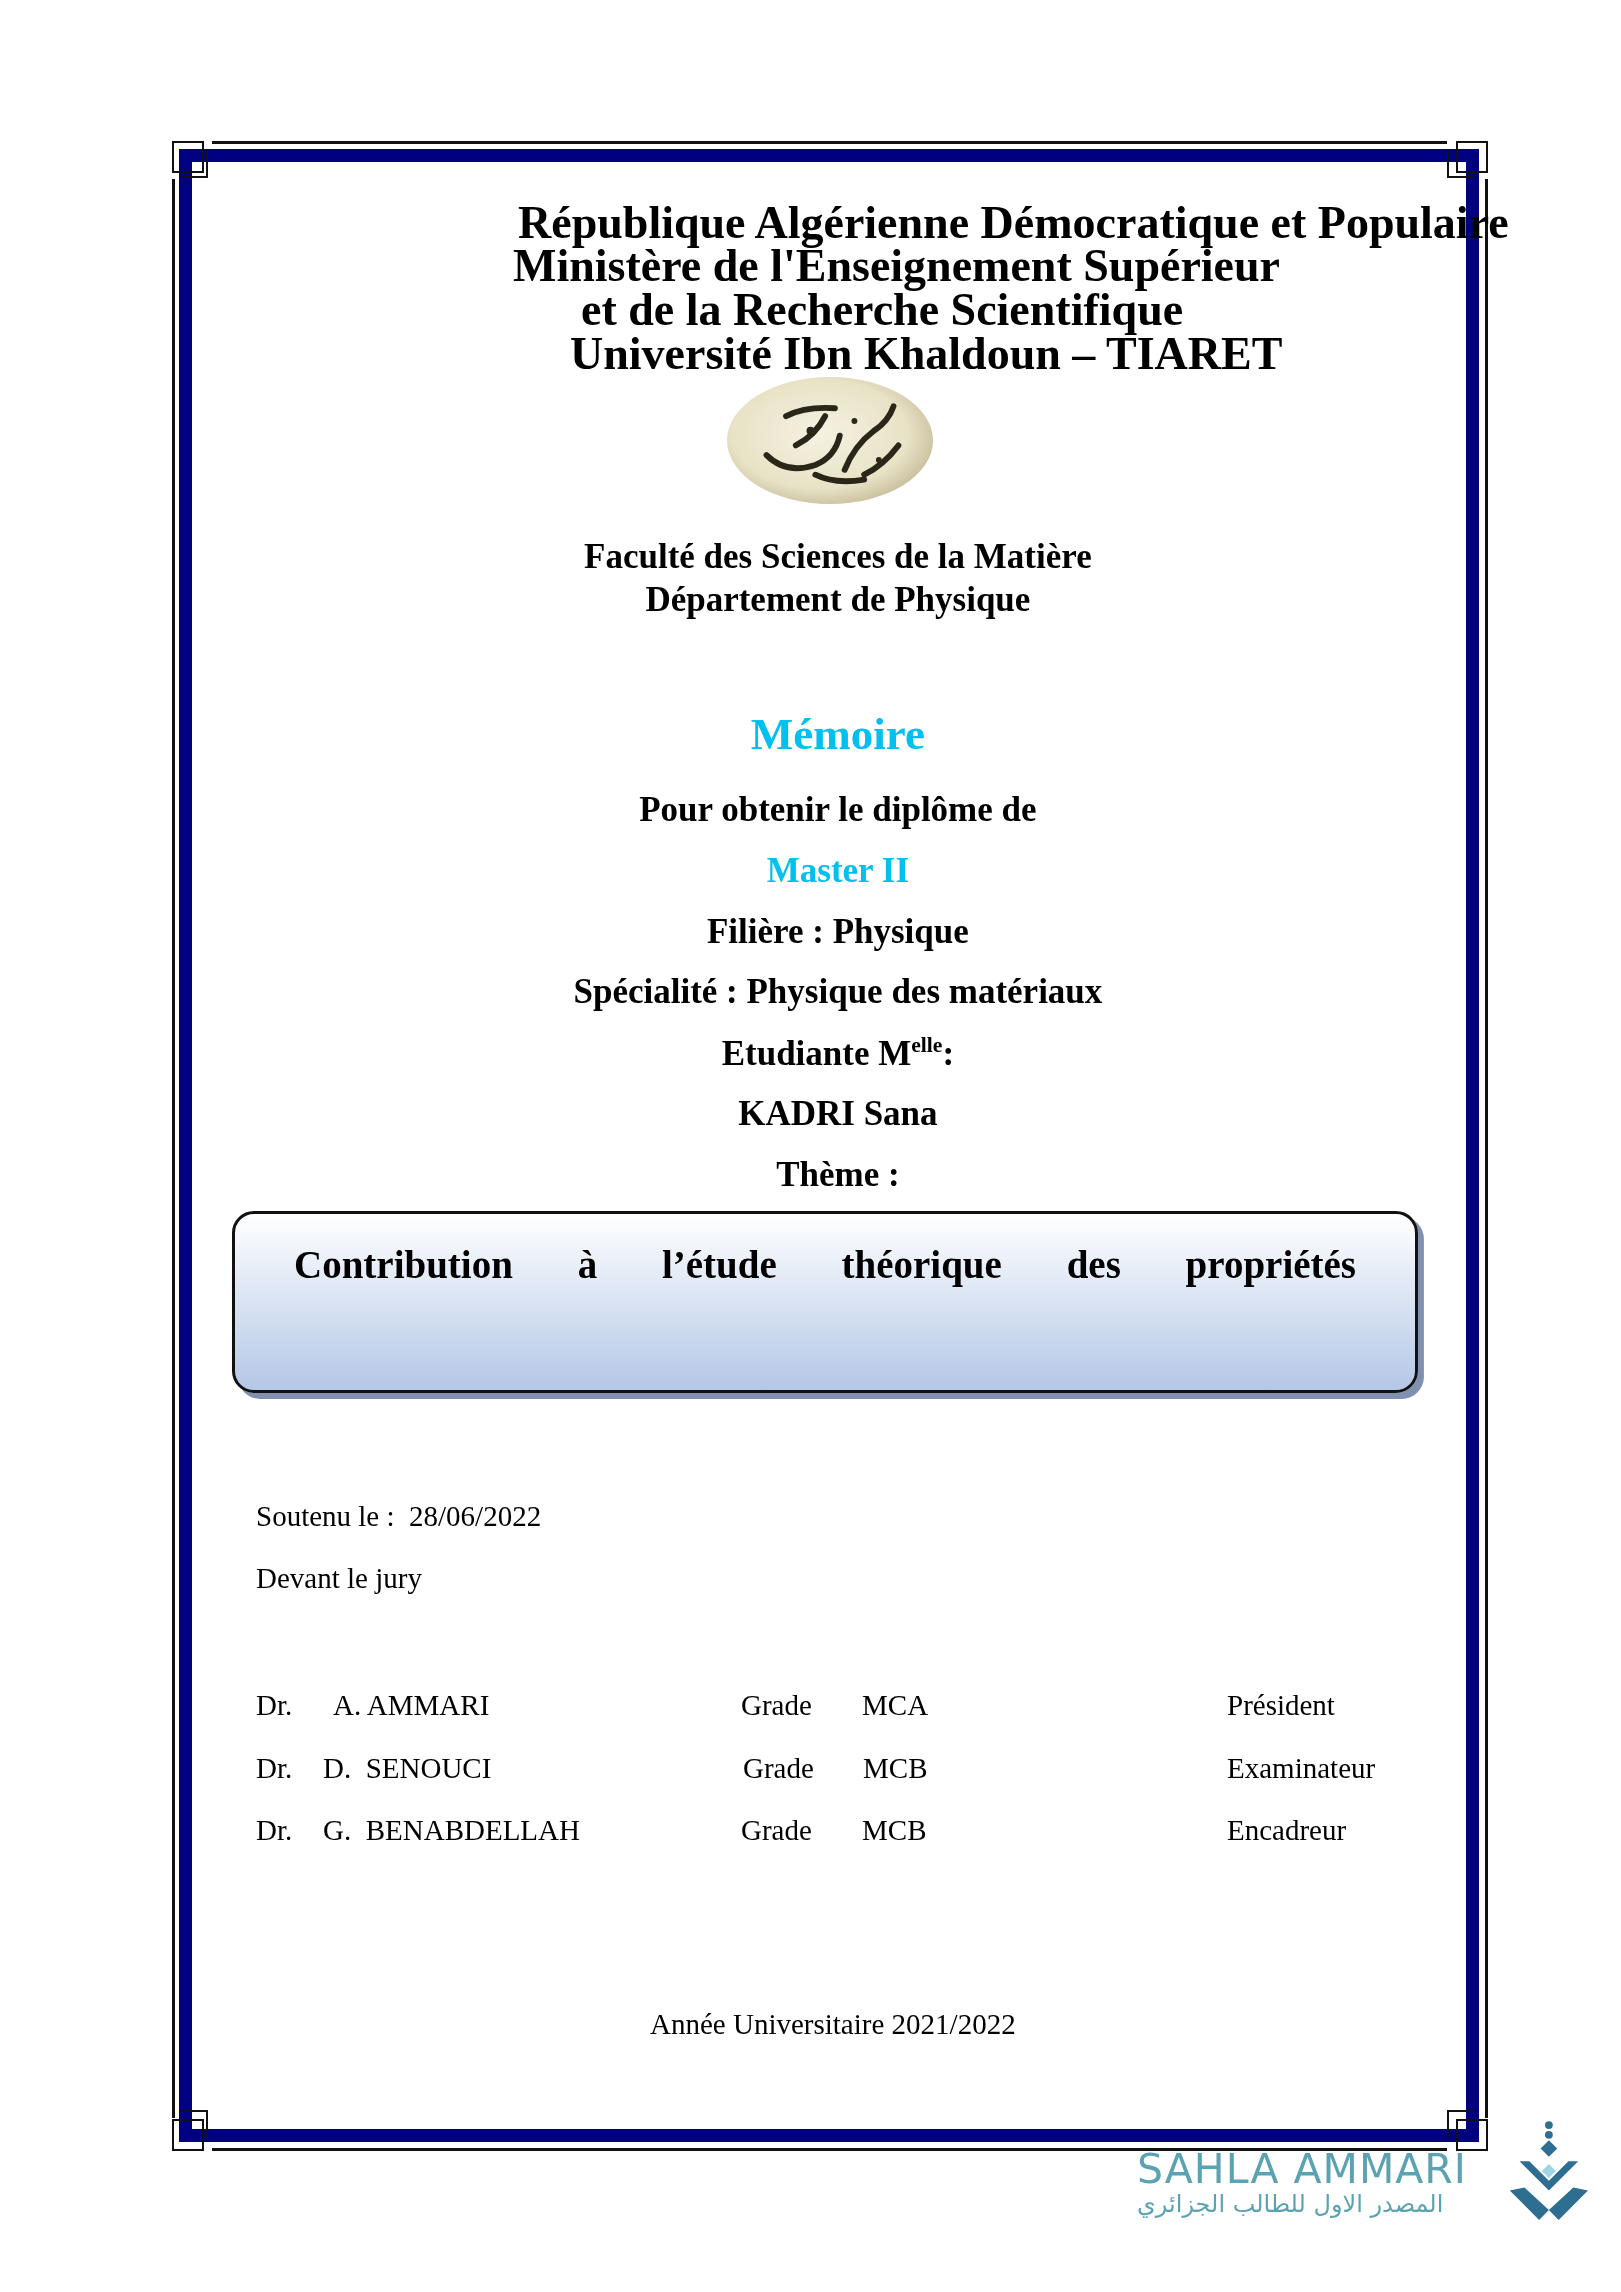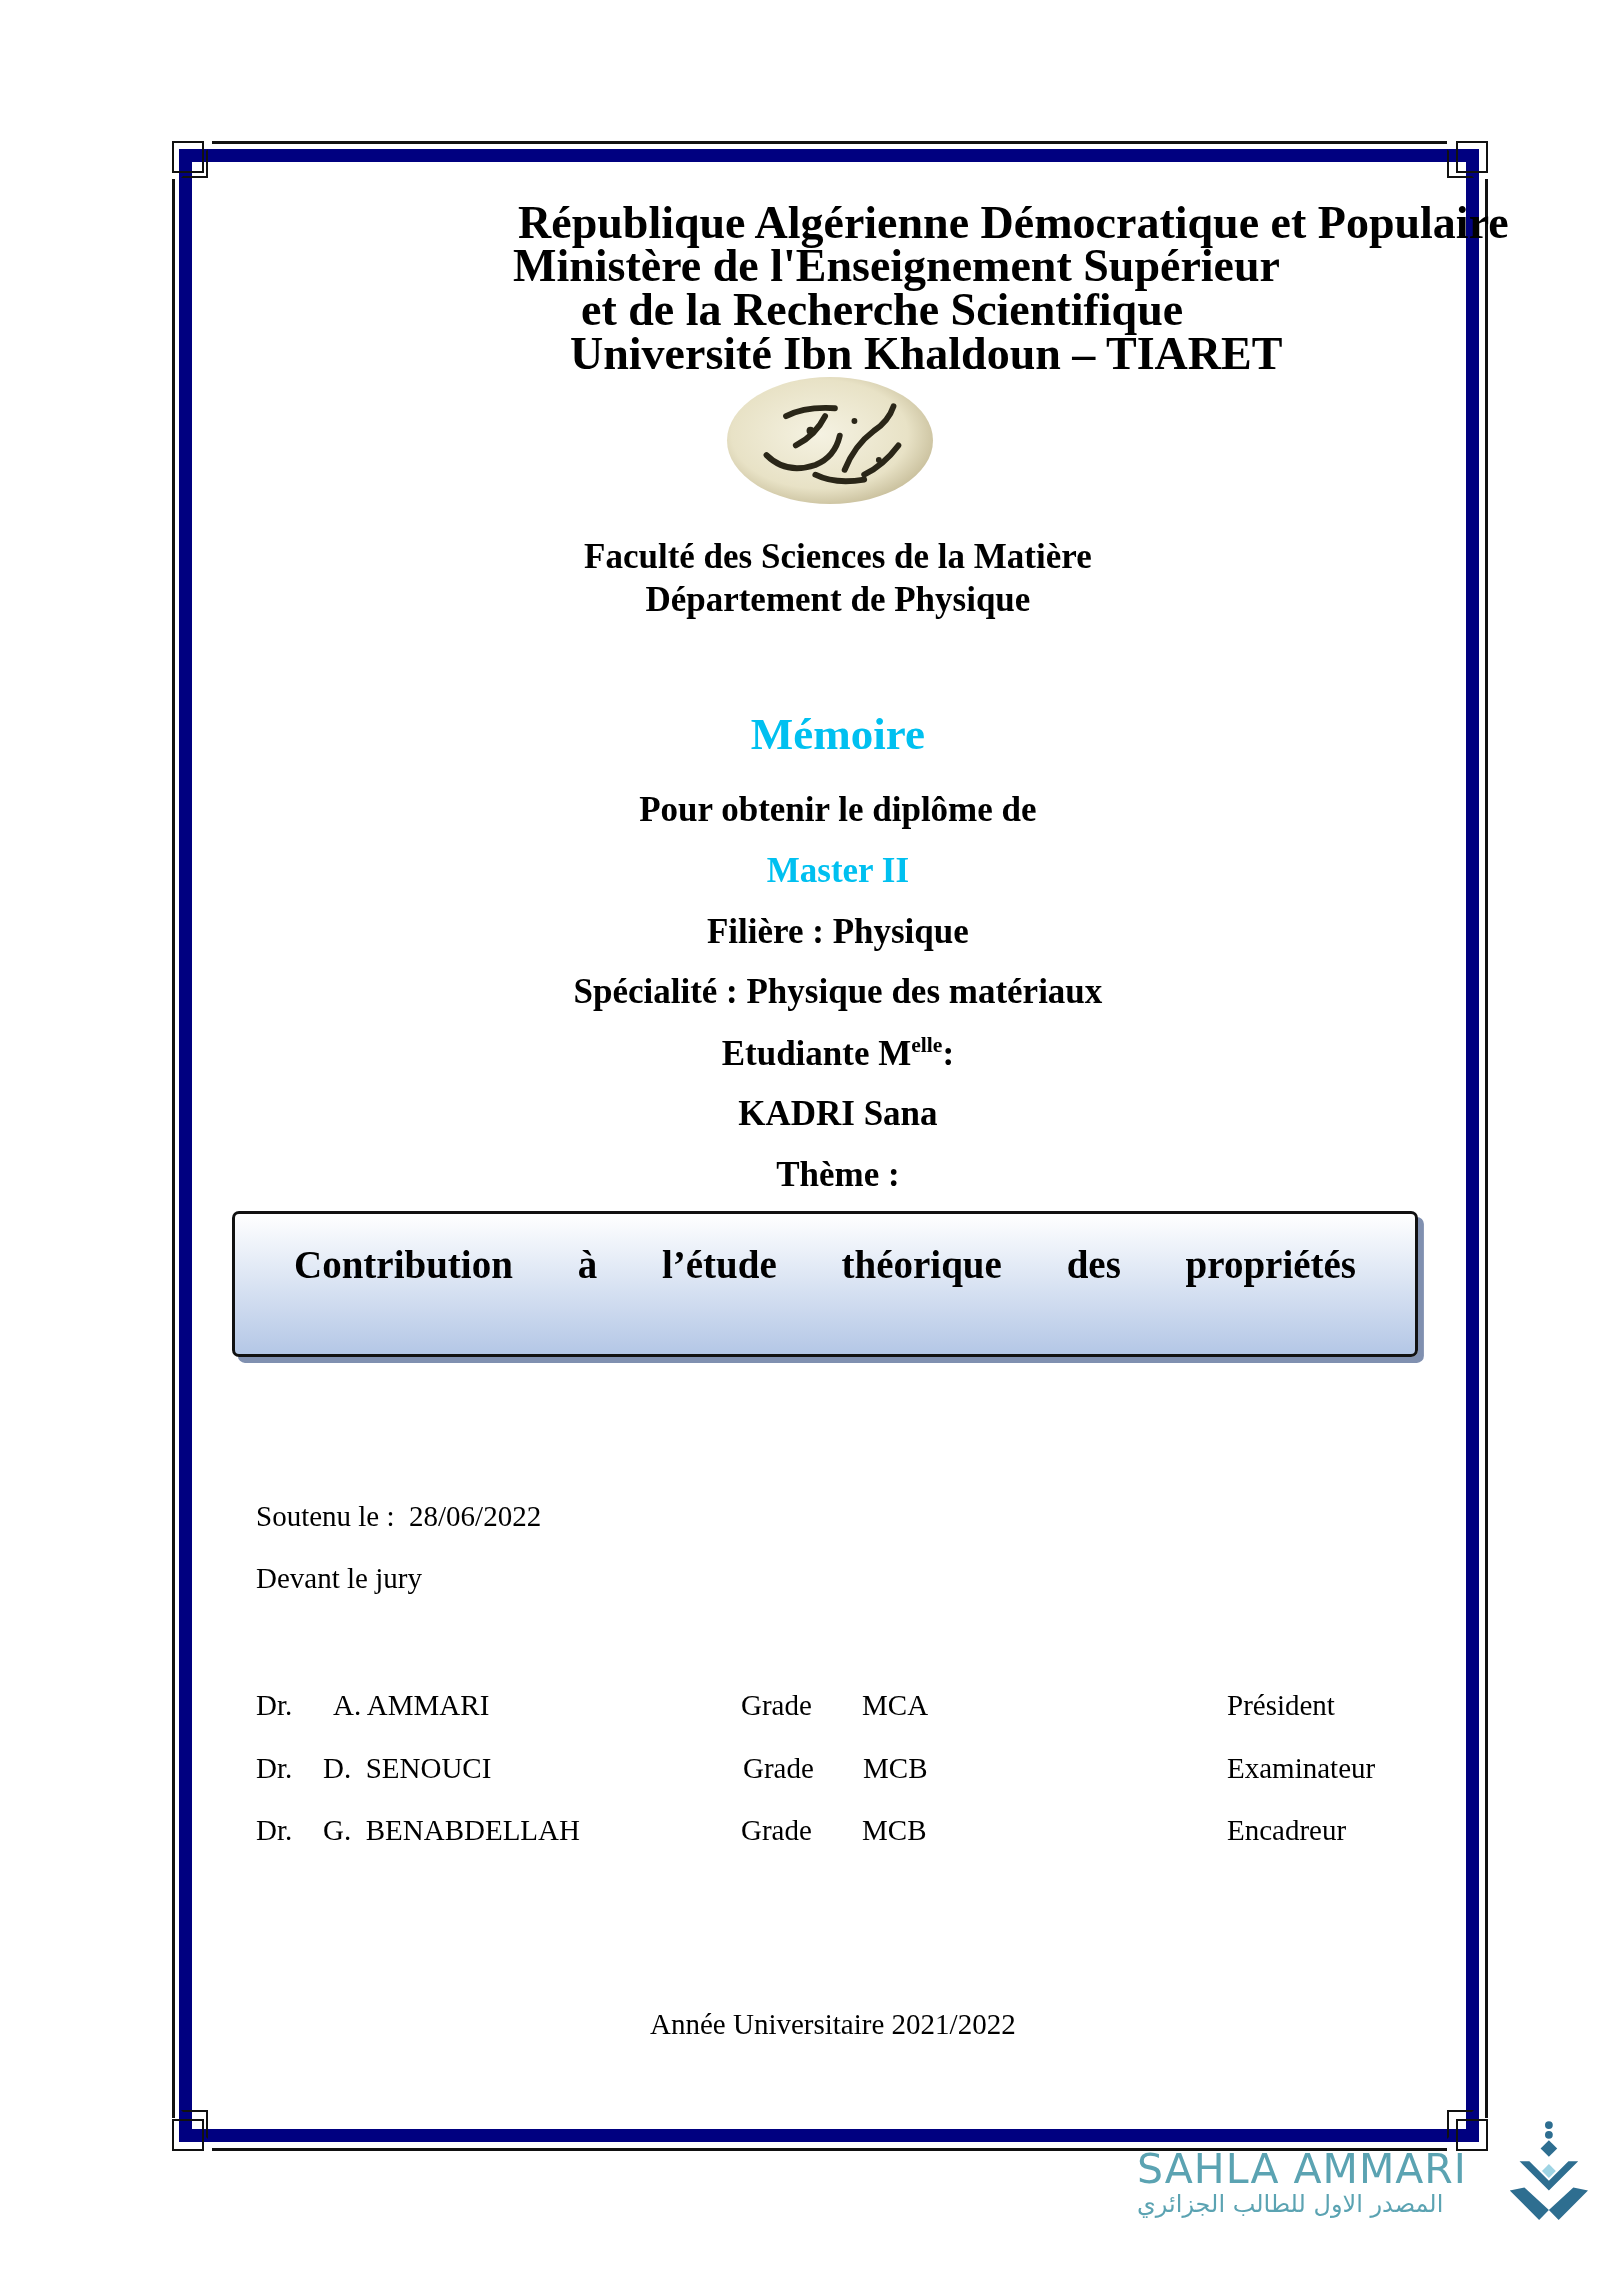--- a/index.html
+++ b/index.html
@@ -11,22 +11,22 @@
   .blue-v { position:absolute; background:#000080; width:12.7px; }
   .blk-h { position:absolute; background:#111; height:2.9px; }
   .blk-v { position:absolute; background:#111; width:2.9px; }
   .corner-sq { position:absolute; border:2.9px solid #111; box-sizing:border-box; width:32px; height:32px; }
 
   .center-line { position:absolute; left:0; width:1621px; text-align:center; white-space:nowrap; }
   .hdr { font-weight:bold; font-size:46px; position:absolute; white-space:nowrap; }
   .bold-c { font-weight:bold; font-size:35px; }
   .cyan { color:#00c0f0; }
   .memoire { font-size:45px; font-weight:bold; }
-  .theme-box { position:absolute; left:232px; top:1211px; width:1186px; height:146px;
-               border:3.9px solid #111; border-radius:7px; box-sizing:border-box;
+  .theme-box { position:absolute; left:232px; top:1211px; width:1186px; height:182px;
+               border:3.9px solid #111; border-radius:22px; box-sizing:border-box;
                background:linear-gradient(to bottom, #ffffff 0%, #dde6f4 45%, #b4c7e6 100%);
                box-shadow:5.9px 5.9px 0 #8090b0; }
   .theme-text { position:absolute; left:59px; right:59px; top:21.6px; font-weight:bold; font-size:39px;
                 line-height:57px; text-align:justify; text-align-last:left; }
   .theme-text .l1 { display:block; text-align:justify; text-align-last:justify; }
   .theme-text .l2 { display:block; text-align:left; }
   .plain { font-size:29px; position:absolute; white-space:nowrap;margin-left:23px; }
   .logo-oval { position:absolute; left:727px; top:377px; width:206px; height:127px; border-radius:50%;
                background:radial-gradient(ellipse at 45% 45%, #f5f2e2 0%, #e8e2c6 55%, #b8ad86 85%, #8a805e 100%); }
   .sahla { position:absolute; left:1137px; top:2145px; font-family:"DejaVu Sans", sans-serif;

